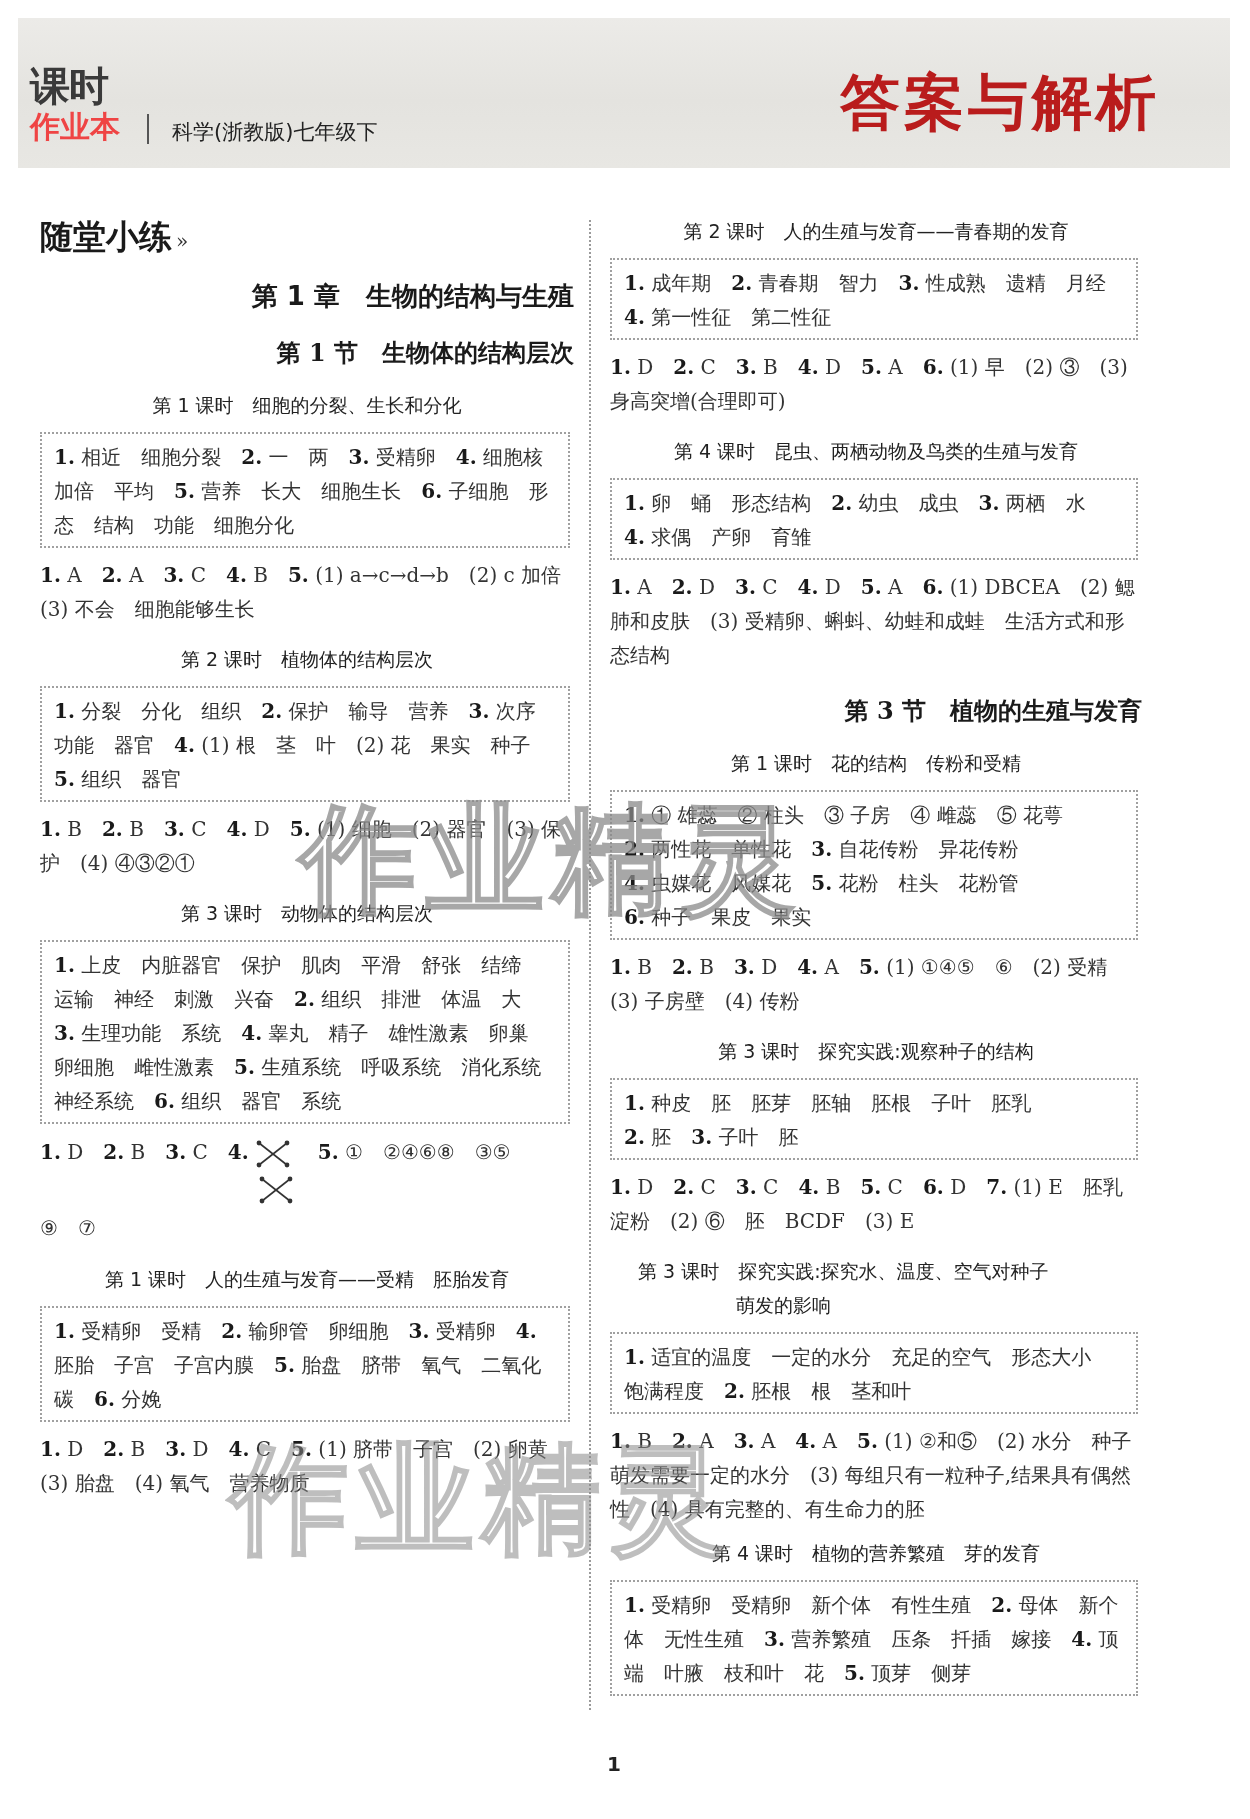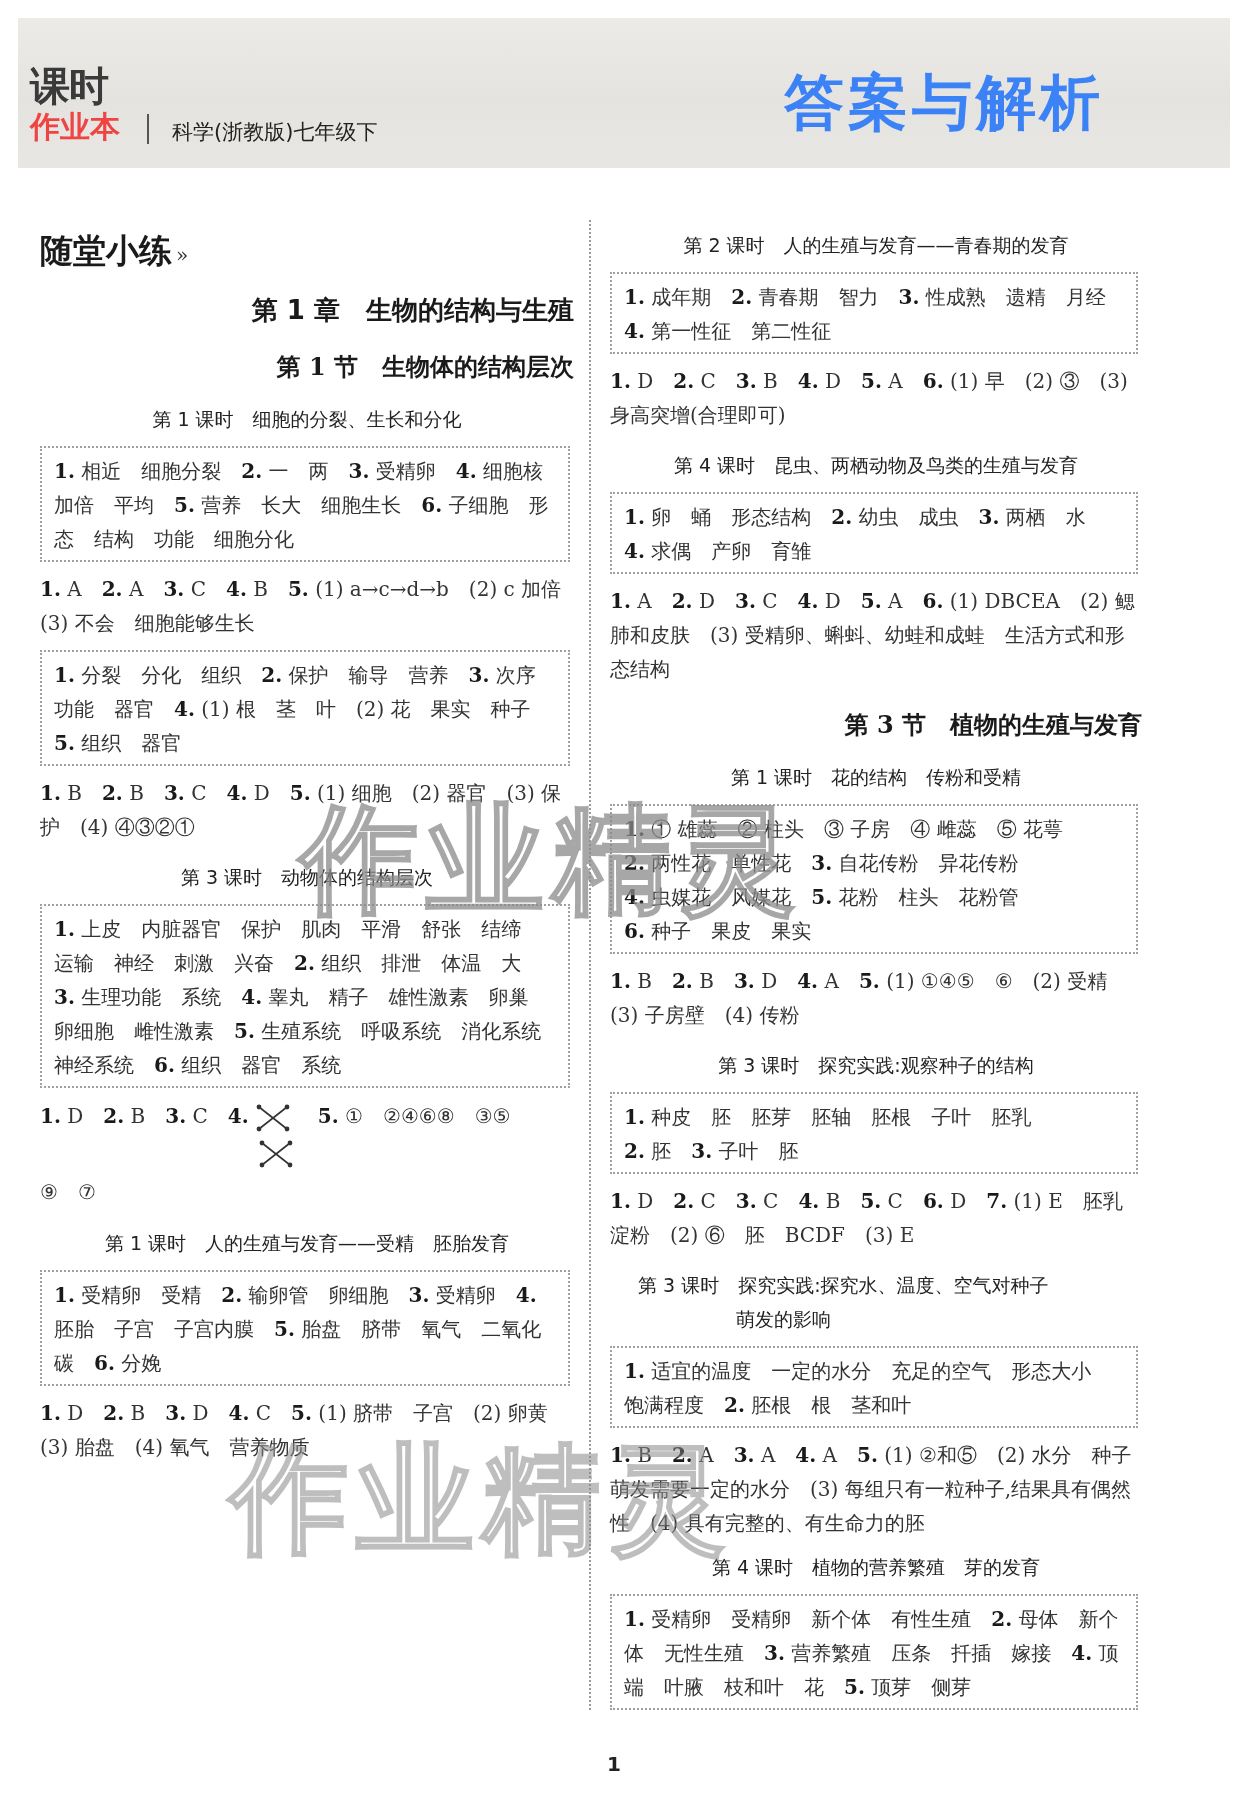--- a/index.html
+++ b/index.html
@@ -17,30 +17,30 @@
   .logo-bottom {
     position: absolute; left: 30px; top: 112px; font-family: "DejaVu Sans", sans-serif;
     font-weight: bold; font-size: 30px; color: #ef4444; line-height: 1;
   }
   .logo-divider { position: absolute; left: 147px; top: 114px; width: 2px; height: 30px; background: #555; }
   .subject {
     position: absolute; left: 172px; top: 118px; font-family: "DejaVu Sans", sans-serif;
     font-size: 21px; color: #222;
   }
   .banner-title {
-    position: absolute; left: 784px; top: 72px; font-family: "DejaVu Sans", sans-serif;
-    font-weight: bold; font-size: 60px; color: #3b82f6; letter-spacing: 4px; line-height: 1;
+    position: absolute; left: 840px; top: 72px; font-family: "DejaVu Sans", sans-serif;
+    font-weight: bold; font-size: 60px; color: #b91c1c; letter-spacing: 4px; line-height: 1;
   }
 
   .col-divider {
     position: absolute; left: 589px; top: 220px; height: 1490px; width: 0;
     border-left: 2px dotted #9a9a9a;
   }
 
-  .col { position: absolute; top: 214px; margin-top: 14px; }
+  .col { position: absolute; top: 214px; }
   .col-left { left: 40px; width: 534px; }
   .col-right { left: 610px; width: 532px; }
 
   .section-mark {
     font-family: "DejaVu Serif", serif; font-weight: bold; font-size: 33px; color: #1a1a1a;
     height: 54px; line-height: 46px;
   }
   .section-mark .chev { font-size: 20px; font-weight: normal; color: #333; margin-left: 4px; }
 
   .chapter {
@@ -93,20 +93,21 @@
   <div class="section-mark">
     <span>随堂小练</span><span class="chev">»</span>
   </div>
   <div class="chapter">第 1 章　生物的结构与生殖</div>
   <div class="section">第 1 节　生物体的结构层次</div>
 
   <div class="lesson">第 1 课时　细胞的分裂、生长和分化</div>
   <div class="box"><b>1.</b> 相近　细胞分裂　<b>2.</b> 一　两　<b>3.</b> 受精卵　<b>4.</b> 细胞核　加倍　平均　<b>5.</b> 营养　长大　细胞生长　<b>6.</b> 子细胞　形态　结构　功能　细胞分化</div>
   <div class="answers"><b>1.</b> A　<b>2.</b> A　<b>3.</b> C　<b>4.</b> B　<b>5.</b> (1) a→c→d→b　(2) c 加倍　(3) 不会　细胞能够生长</div>
 
+  <div class="lesson">第 2 课时　植物体的结构层次</div>
   <div class="box"><b>1.</b> 分裂　分化　组织　<b>2.</b> 保护　输导　营养　<b>3.</b> 次序　功能　器官　<b>4.</b> (1) 根　茎　叶　(2) 花　果实　种子　<b>5.</b> 组织　器官</div>
   <div class="answers"><b>1.</b> B　<b>2.</b> B　<b>3.</b> C　<b>4.</b> D　<b>5.</b> (1) 细胞　(2) 器官　(3) 保护　(4) ④③②①</div>
 
   <div class="lesson">第 3 课时　动物体的结构层次</div>
   <div class="box"><b>1.</b> 上皮　内脏器官　保护　肌肉　平滑　舒张　结缔　运输　神经　刺激　兴奋　<b>2.</b> 组织　排泄　体温　大　<b>3.</b> 生理功能　系统　<b>4.</b> 睾丸　精子　雄性激素　卵巢　卵细胞　雌性激素　<b>5.</b> 生殖系统　呼吸系统　消化系统　神经系统　<b>6.</b> 组织　器官　系统</div>
   <div class="answers" style="line-height:36px;">
     <span><b>1.</b> D　<b>2.</b> B　<b>3.</b> C　<b>4.</b></span>
     <span class="cross-wrap">
       <svg width="36" height="30" viewBox="0 0 36 30">
           <line x1="4" y1="4" x2="32" y2="26" stroke="#333" stroke-width="1.6"></line>

